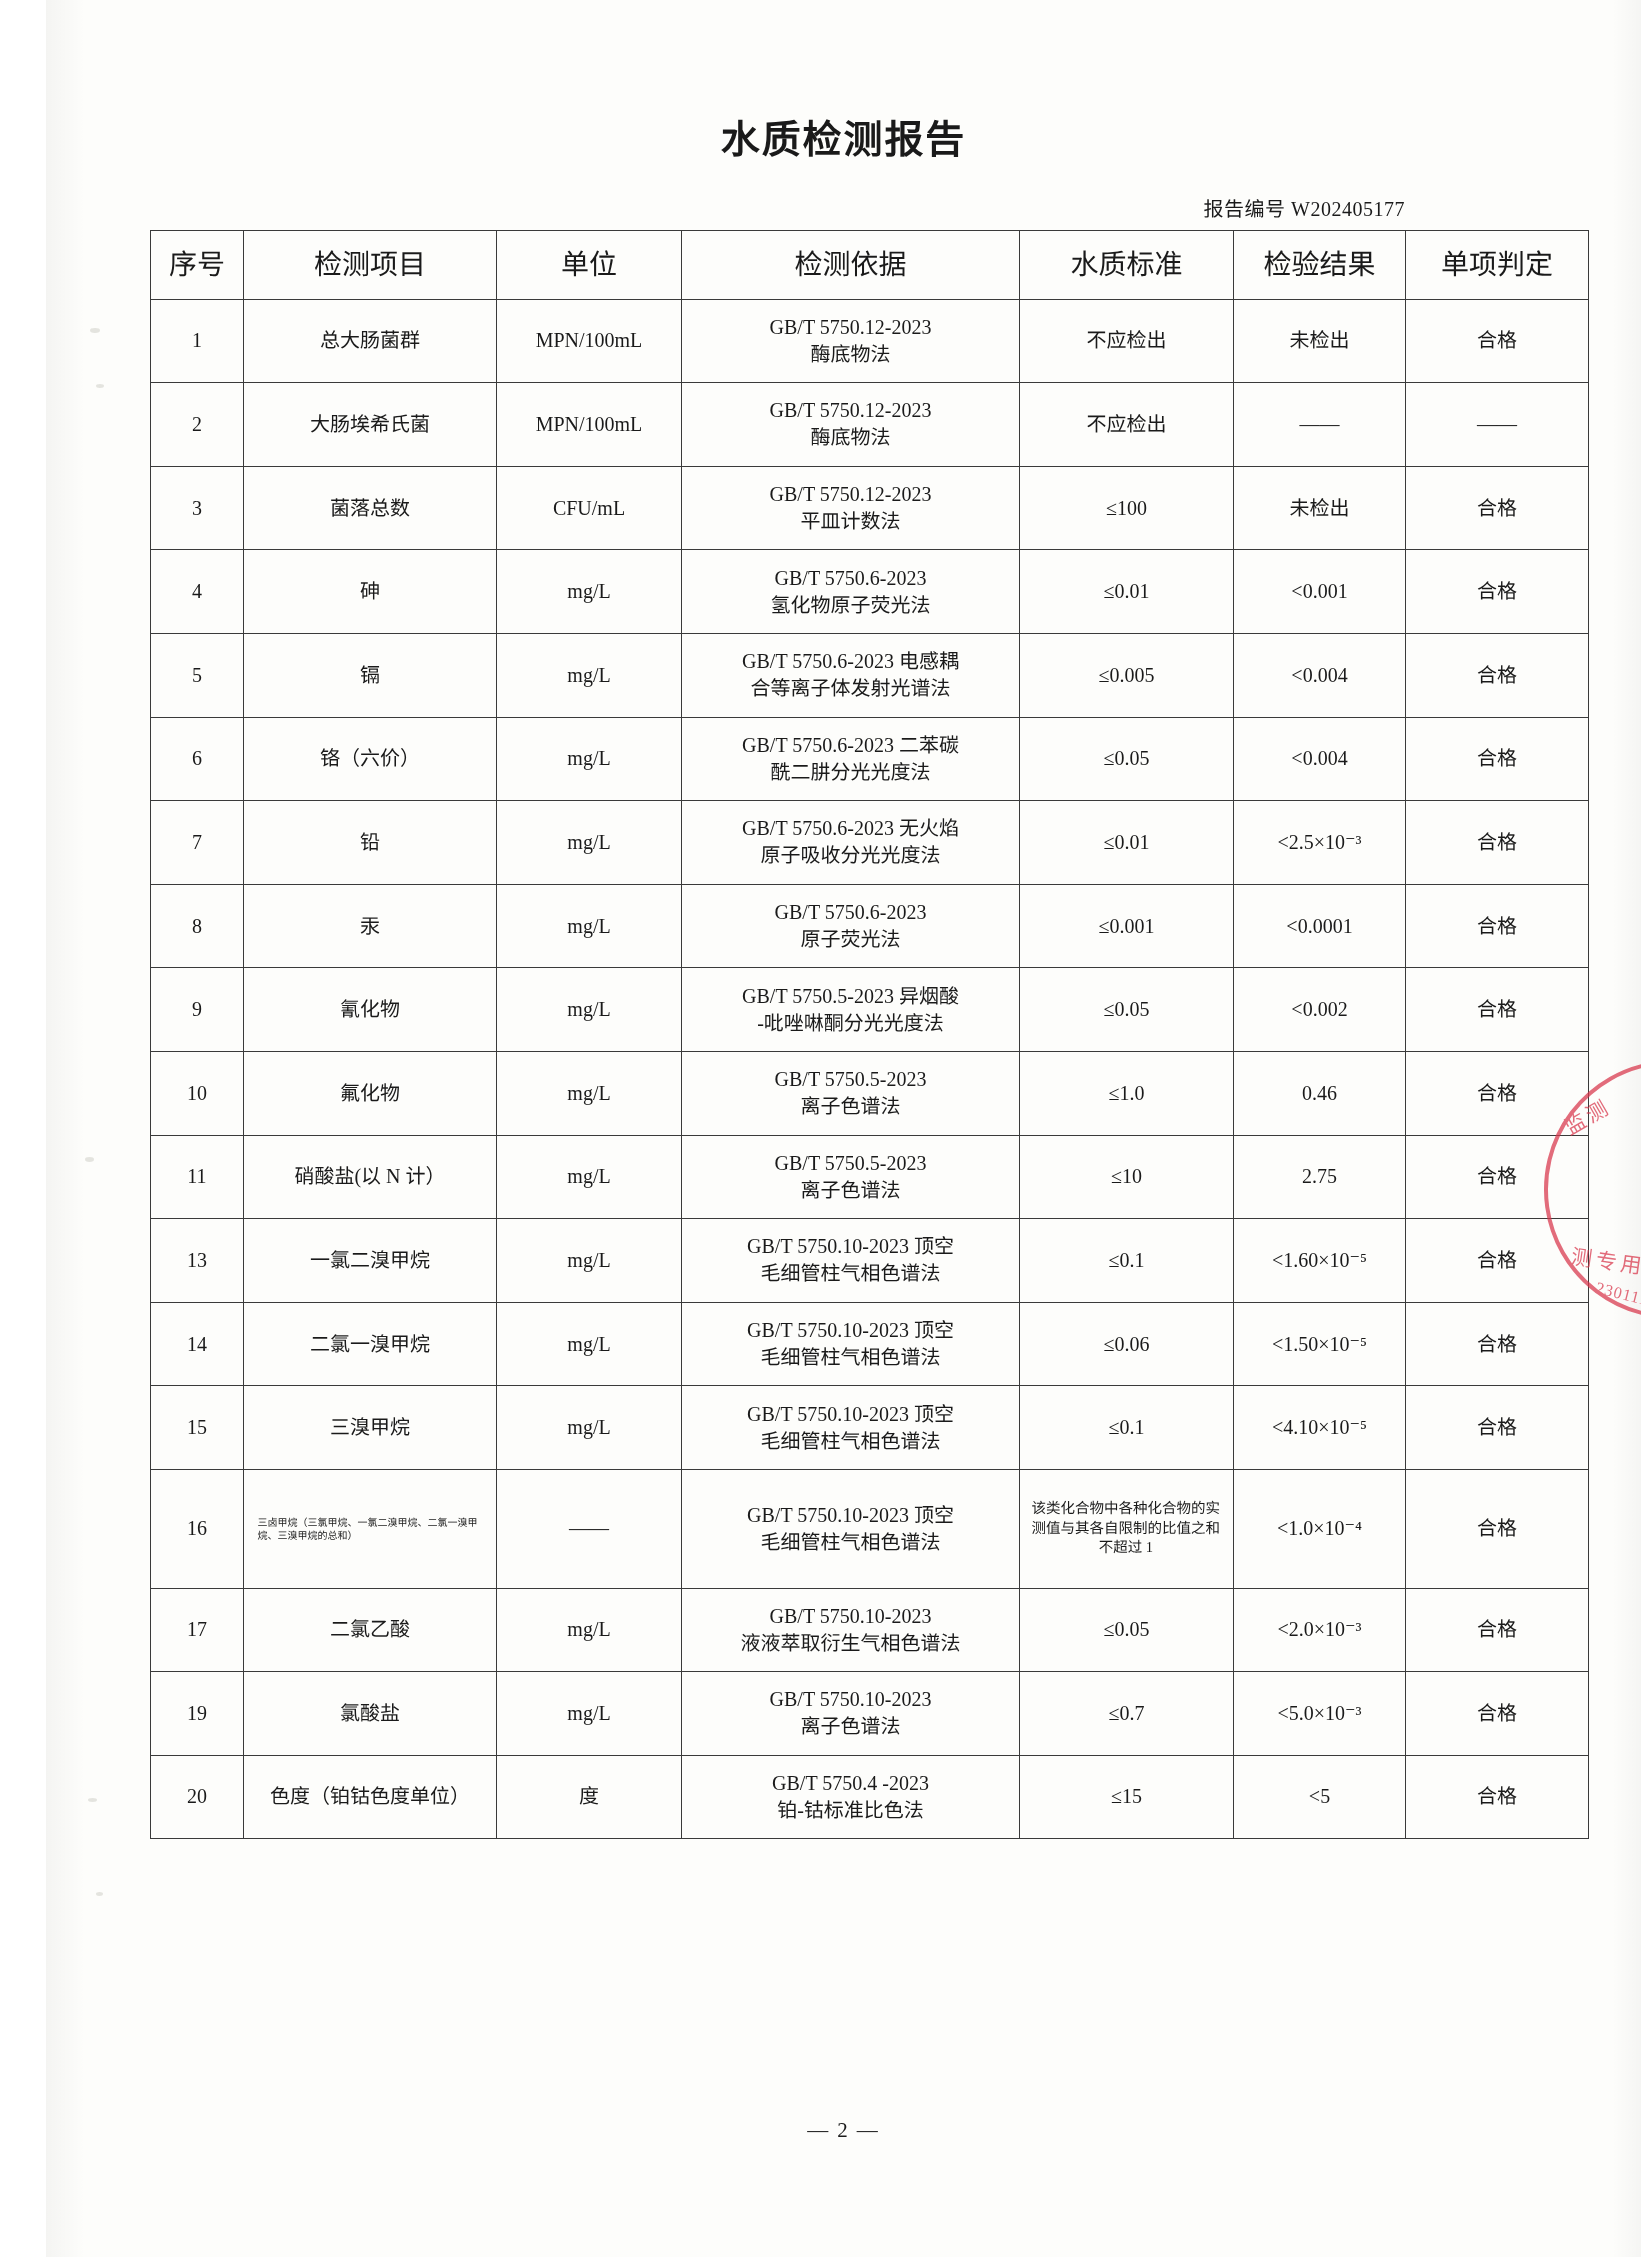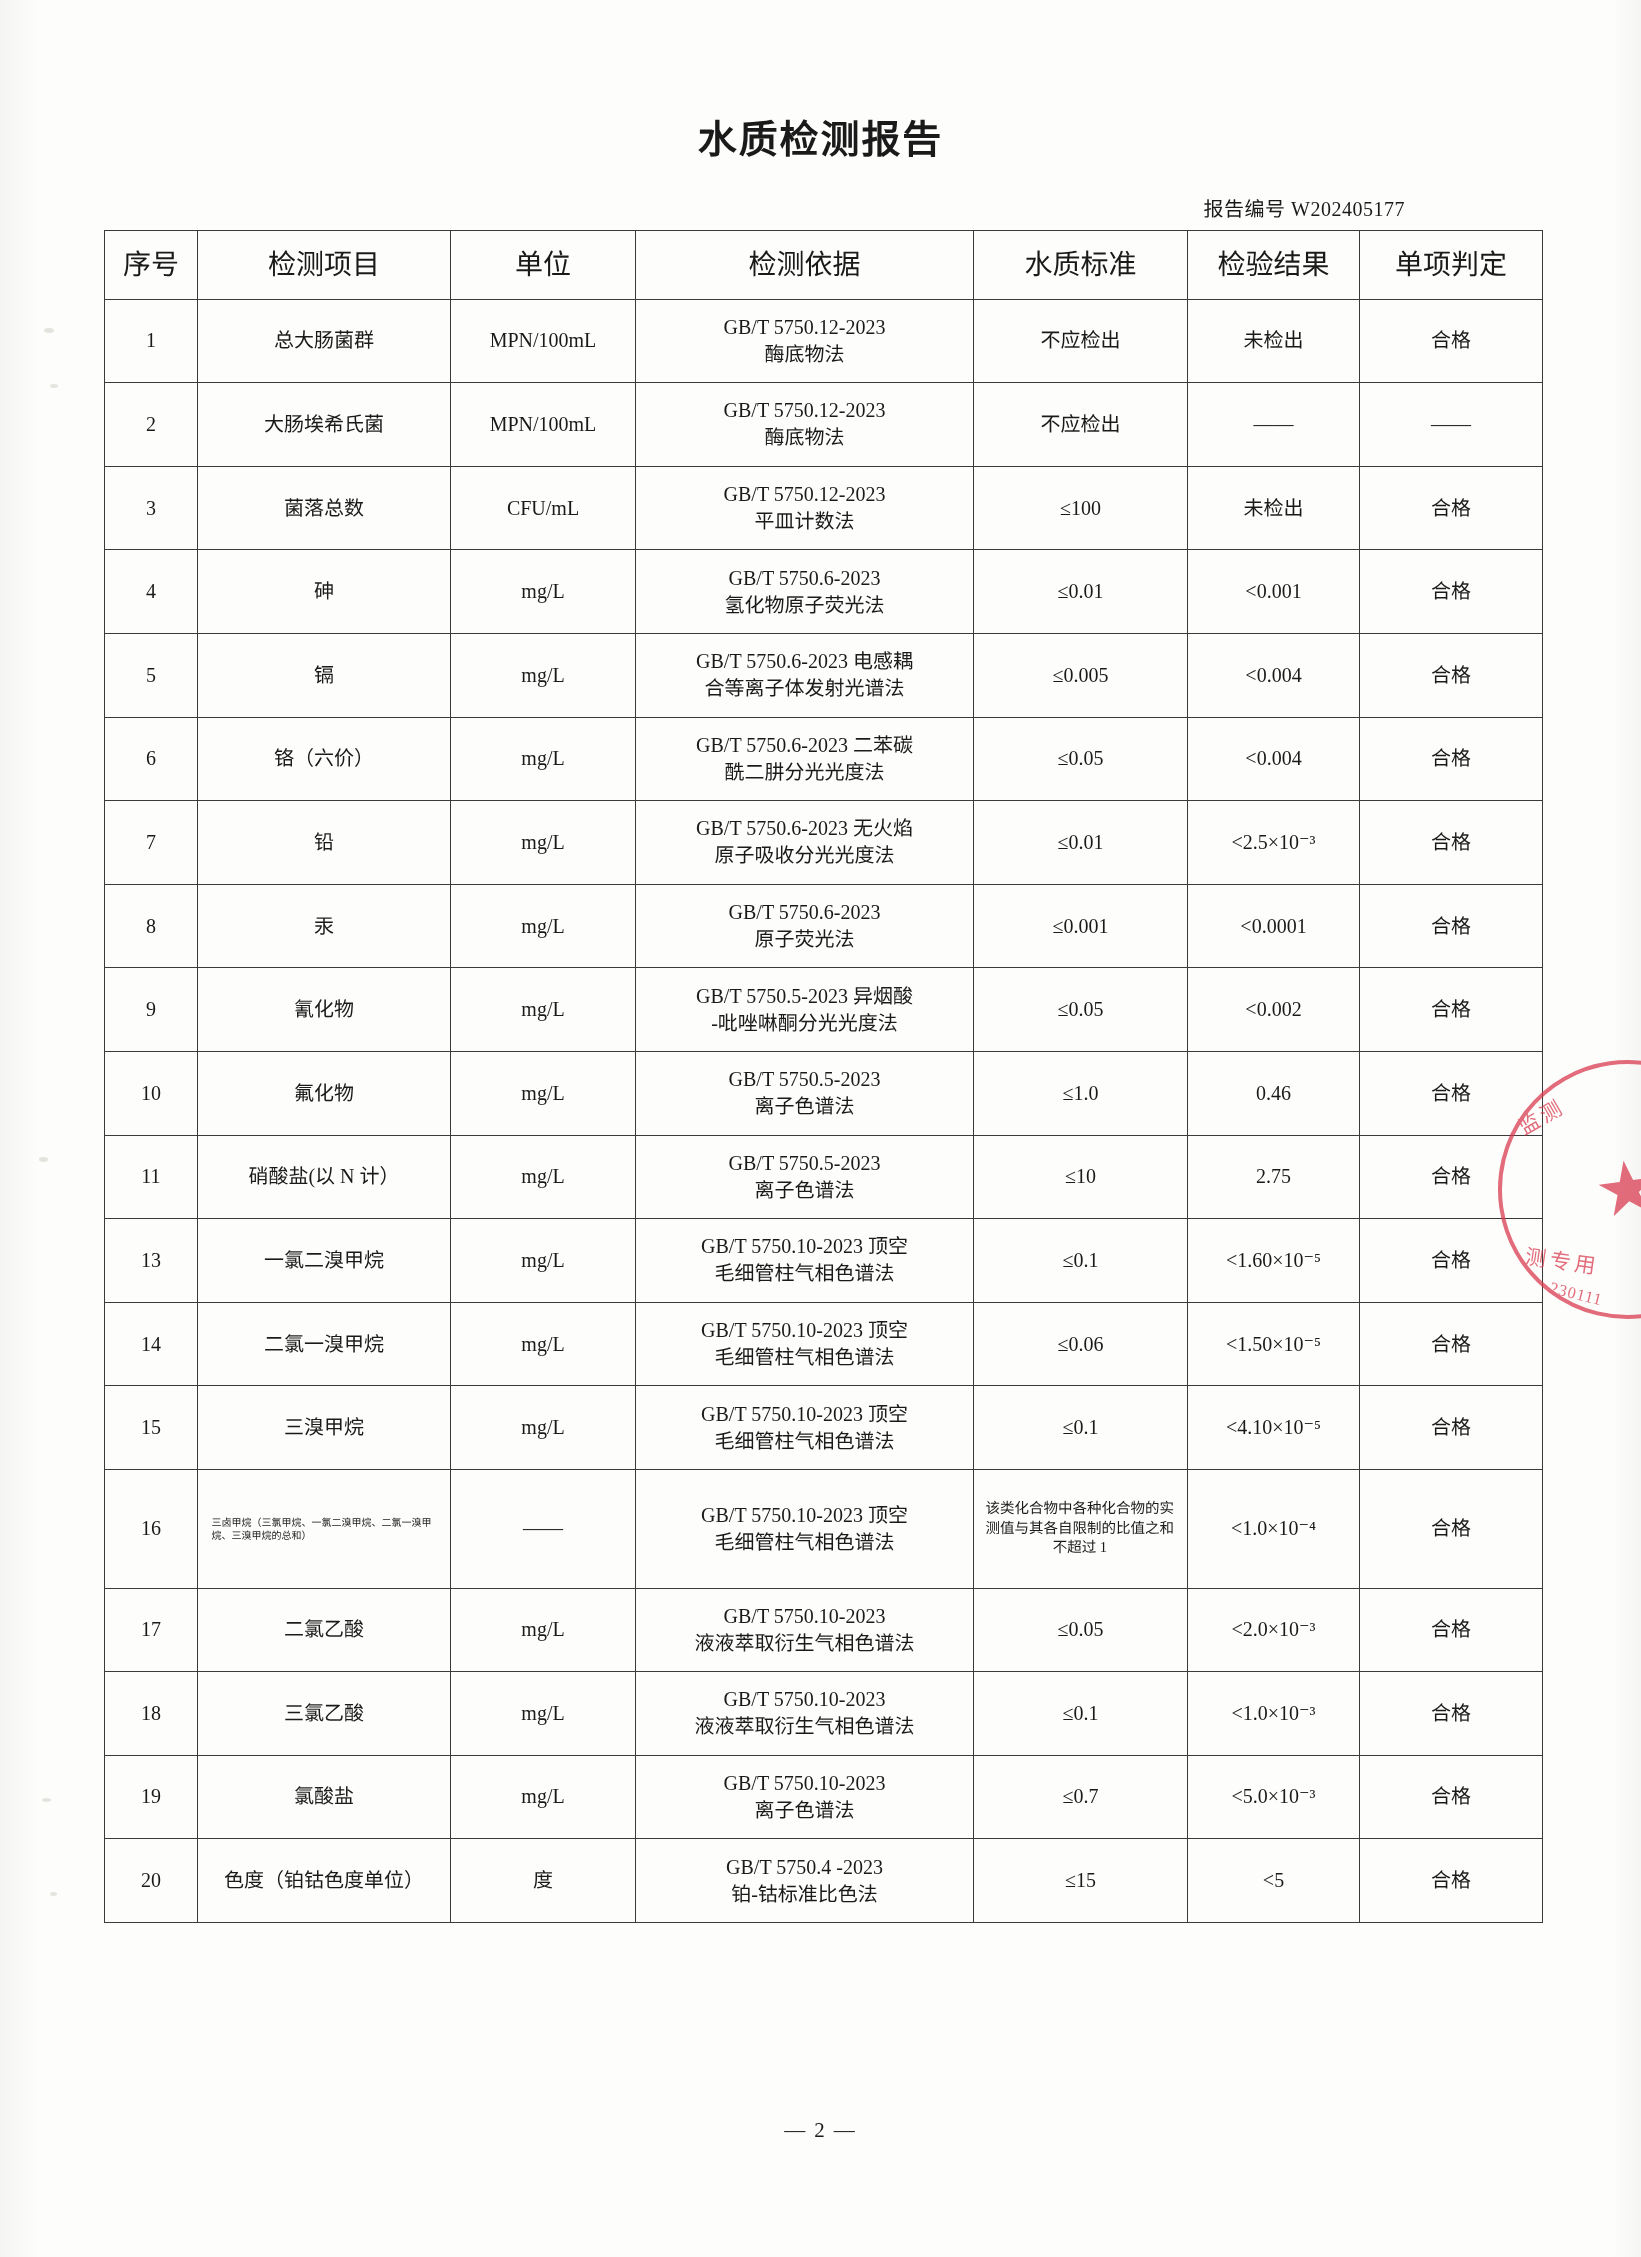--- a/index.html
+++ b/index.html
@@ -12,20 +12,21 @@
     height: 2257px;
     position: relative;
     font-family: "Liberation Serif", "DejaVu Serif", serif;
     color: #1a1a1a;
     overflow: hidden;
   }
   .page {
     position: absolute;
     inset: 0;
     background: #fdfdfb;
+    margin-left: 46px;
   }
   
   .page::before {
     content: "";
     position: absolute;
     inset: 0;
     background:
       linear-gradient(to right, rgba(0,0,0,0.035) 0px, rgba(0,0,0,0) 39px),
       linear-gradient(to left, rgba(0,0,0,0.03) 0px, rgba(0,0,0,0) 29px);
     pointer-events: none;
@@ -407,32 +408,20 @@
         <td>mg/L</td>
         <td class="basis">
           <div>GB/T 5750.10-2023</div>
           <div>液液萃取衍生气相色谱法</div>
         </td>
         <td class="std">≤0.05</td>
         <td class="res">&lt;2.0×10⁻³</td>
         <td>合格</td>
       </tr>
       <tr class="row-tall">
-        <td>18</td>
-        <td class="item">三氯乙酸</td>
-        <td>mg/L</td>
-        <td class="basis">
-          <div>GB/T 5750.10-2023</div>
-          <div>液液萃取衍生气相色谱法</div>
-        </td>
-        <td class="std">≤0.1</td>
-        <td class="res">&lt;1.0×10⁻³</td>
-        <td>合格</td>
-      </tr>
-      <tr class="row-tall">
         <td>19</td>
         <td class="item">氯酸盐</td>
         <td>mg/L</td>
         <td class="basis">
           <div>GB/T 5750.10-2023</div>
           <div>离子色谱法</div>
         </td>
         <td class="std">≤0.7</td>
         <td class="res">&lt;5.0×10⁻³</td>
         <td>合格</td>

